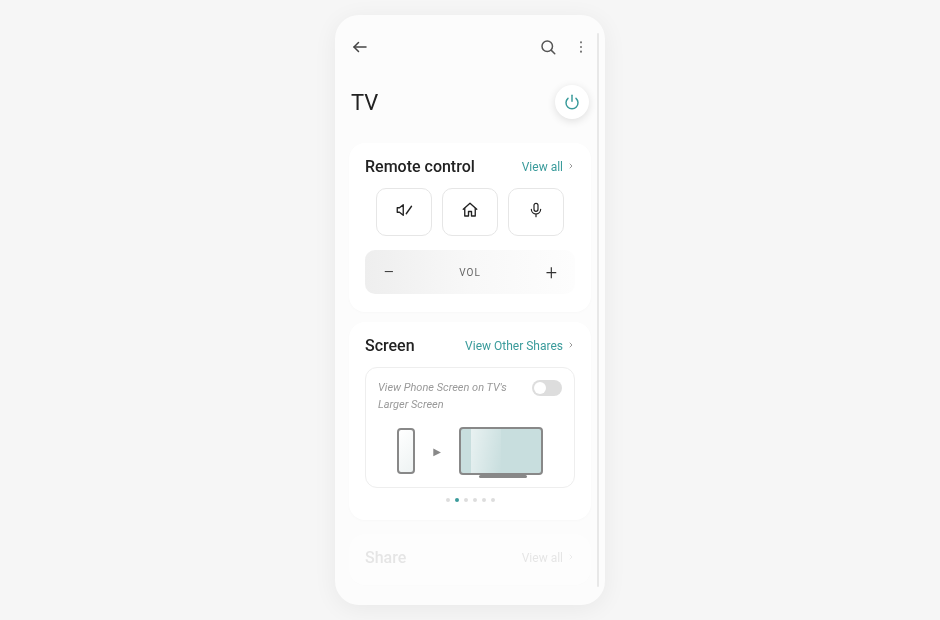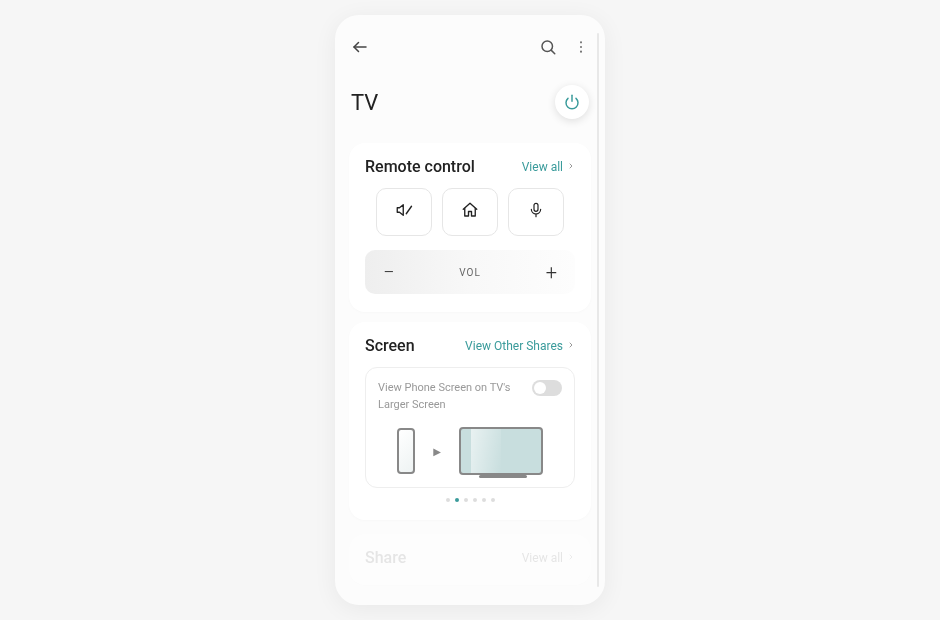--- a/index.html
+++ b/index.html
@@ -112,21 +112,21 @@
       padding: 0 18px;
     }
     .vol-label { font-size: 10px; color: #666; letter-spacing: 1px; }
     .vol-sign { font-size: 20px; color: #333; cursor:pointer; font-weight:300; }
     .share-card {
       border: 1px solid #eee;
       border-radius: 12px;
       padding: 12px;
       margin-top: 4px;
     }
-    .share-row { display:flex; align-items:flex-start; justify-content:space-between; gap:8px; }
+    .share-row { display:flex; align-items:flex-start; justify-content:space-between; gap:8px;font-style:italic; }
     .share-text { font-size: 11px; color: #999; line-height:1.5; max-width:150px; }
     .toggle {
       width: 30px; height: 16px;
       background: #ddd;
       border-radius: 10px;
       position:relative;
       cursor:pointer;
       flex-shrink:0;
     }
     .toggle::after{

